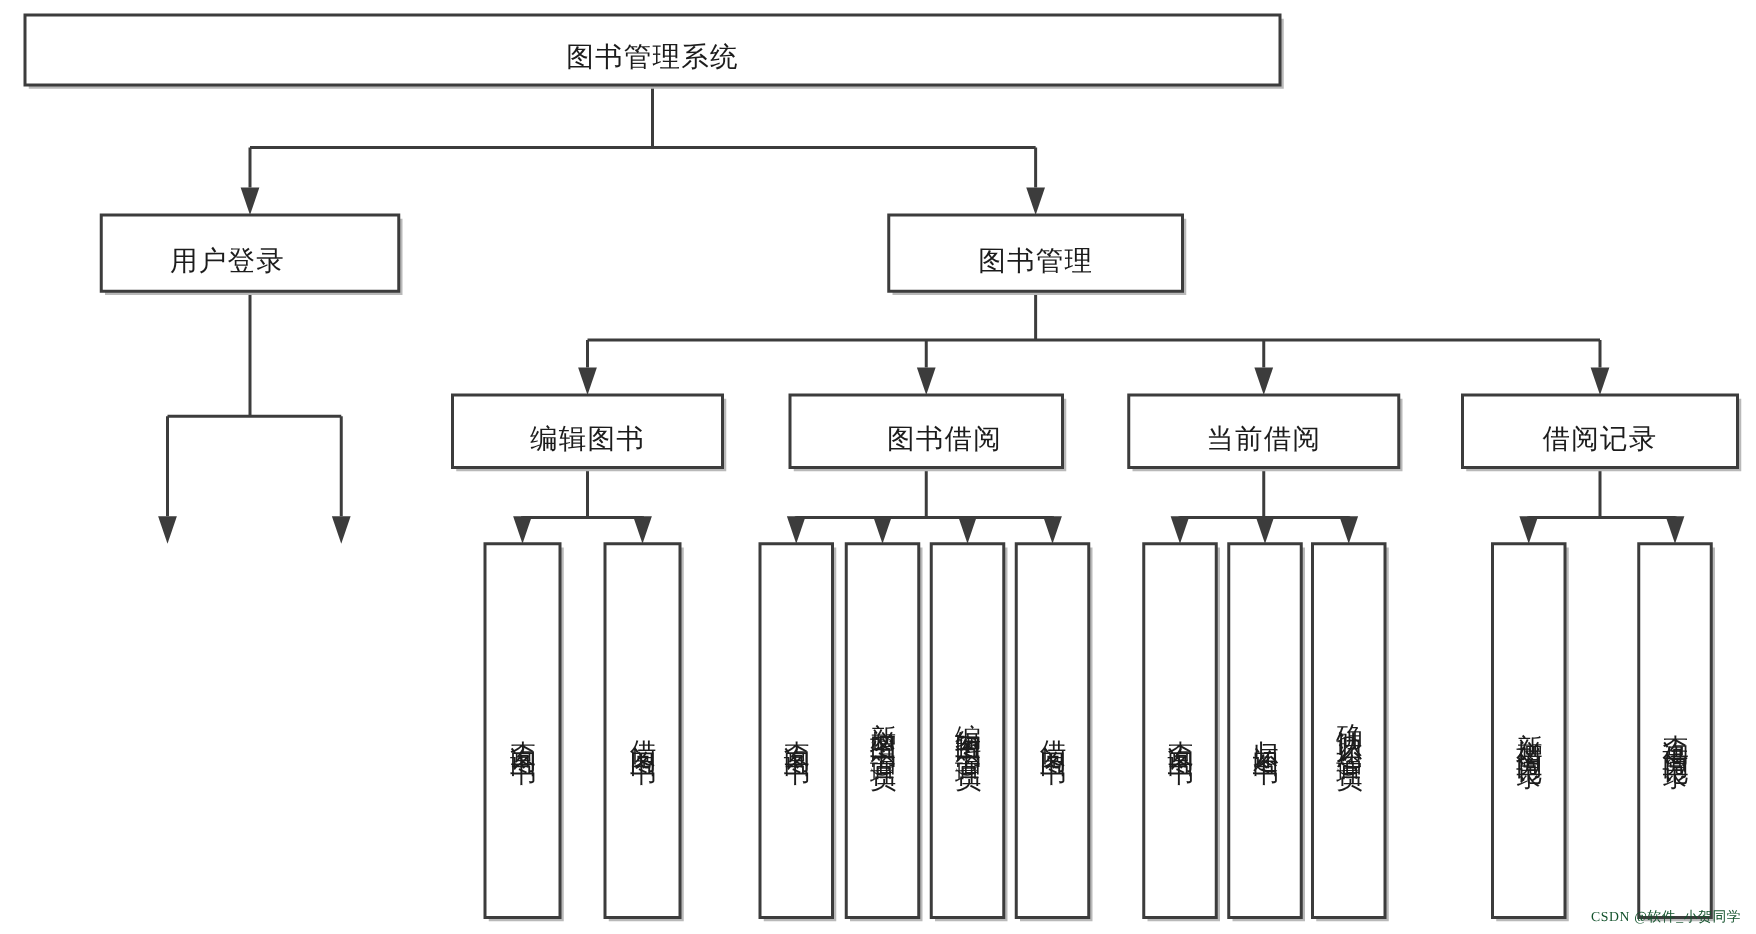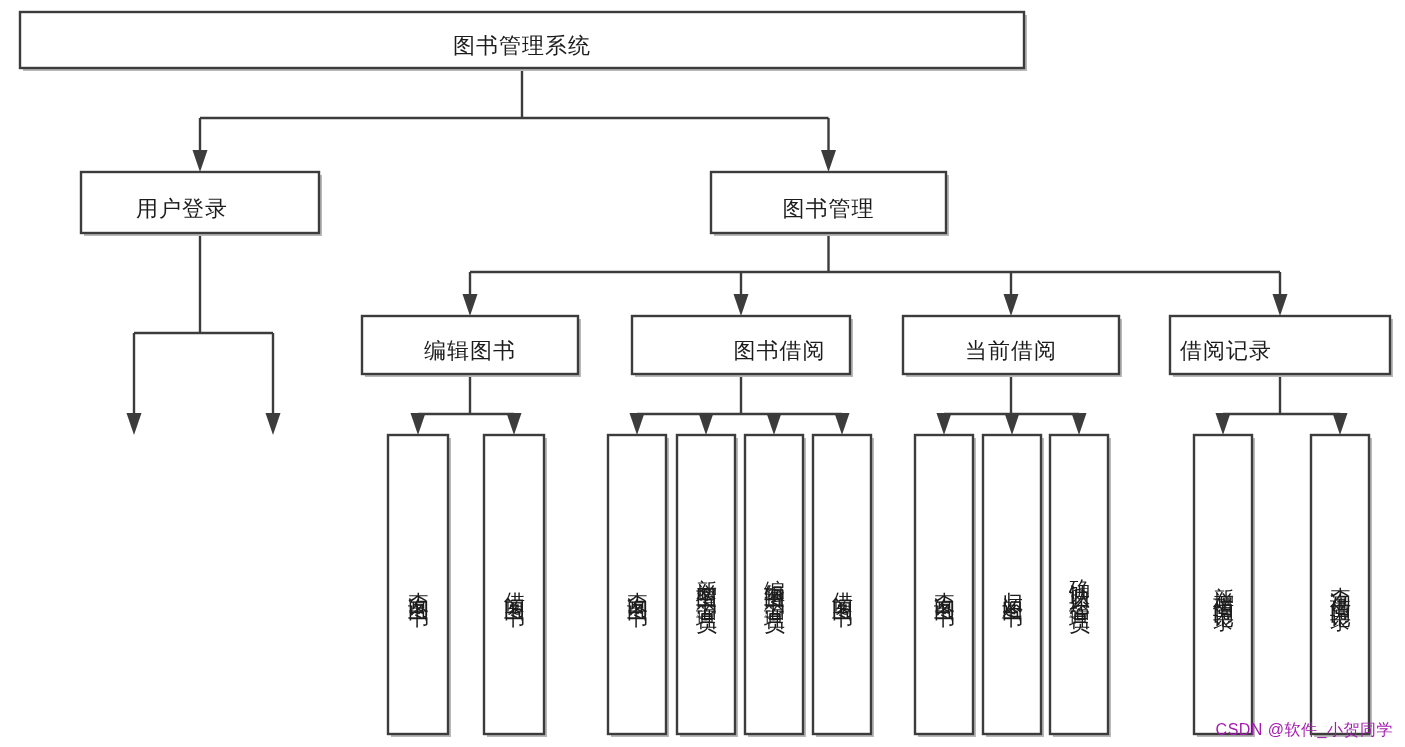--- a/index.html
+++ b/index.html
@@ -76,25 +76,25 @@
     color: #1c1c1c;
     letter-spacing: 1px;
     white-space: nowrap;
     font-family: "DejaVu Sans", "Liberation Sans", sans-serif;
     margin-top: 12px;
   }
   .watermark {
     position: absolute;
     right: 12px;
     bottom: 6px;
-    font-size: 16px;
-    color: #a21caf;
+    font-size: 11px;
+    color: #14532d;
     letter-spacing: 0.5px;
     white-space: nowrap;
-    font-family: Liberation Sans, sans-serif;
+    font-family: Liberation Serif, serif;
   }
 </style>
 </head>
 <body>
 
 <div id="diagram-root">
 
   <svg id="chart-svg" viewBox="0 0 1405 747">
     <defs>
       <marker id="arrow" viewBox="0 0 12 14" refX="6" refY="13" markerWidth="12" markerHeight="14" orient="auto-start-reverse">
@@ -202,27 +202,27 @@
       </div>
       <div class="hlabel-wrap" style="left: 81px; top: 172px; width: 202px; height: 61px;">
         <span>用户登录</span>
       </div>
       <div class="hlabel-wrap" style="left: 711px; top: 172px; width: 235px; height: 61px;">
         <span>图书管理</span>
       </div>
       <div class="hlabel-wrap" style="left: 362px; top: 316px; width: 216px; height: 58px;">
         <span>编辑图书</span>
       </div>
-      <div class="hlabel-wrap" style="left: 656px; top: 316px; width: 247px; height: 58px;">
+      <div class="hlabel-wrap" style="left: 632px; top: 316px; width: 247px; height: 58px;">
         <span>图书借阅</span>
       </div>
       <div class="hlabel-wrap" style="left: 903px; top: 316px; width: 216px; height: 58px;">
         <span>当前借阅</span>
       </div>
-      <div class="hlabel-wrap" style="left: 1116px; top: 316px; width: 220px; height: 58px;">
+      <div class="hlabel-wrap" style="left: 1170px; top: 316px; width: 220px; height: 58px;">
         <span>借阅记录</span>
       </div>
       <div class="vlabel-wrap" style="left: 388px; top: 435px; width: 60px; height: 299px;">
         <span>查询图书</span>
       </div>
       <div class="vlabel-wrap" style="left: 484px; top: 435px; width: 60px; height: 299px;">
         <span>借阅图书</span>
       </div>
       <div class="vlabel-wrap" style="left: 608px; top: 435px; width: 58px; height: 299px;">
         <span>查询图书</span>

